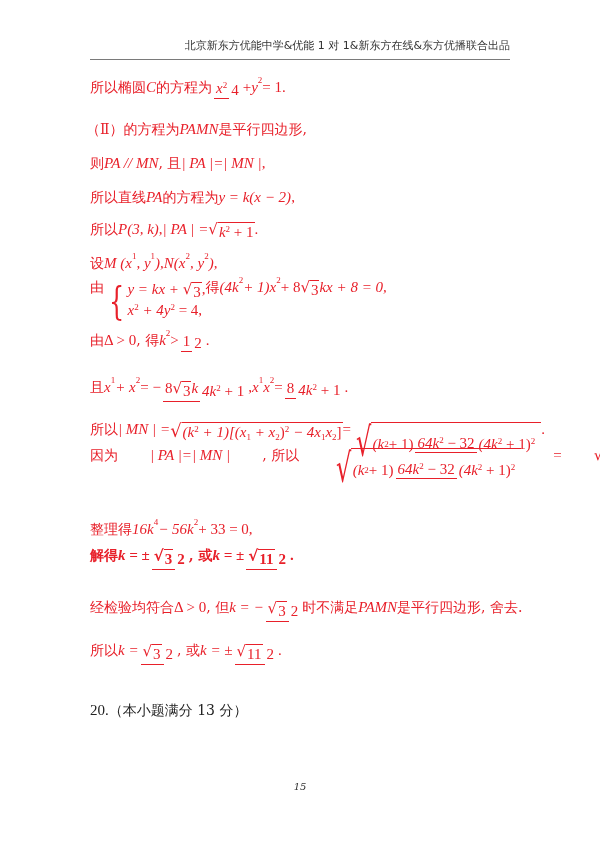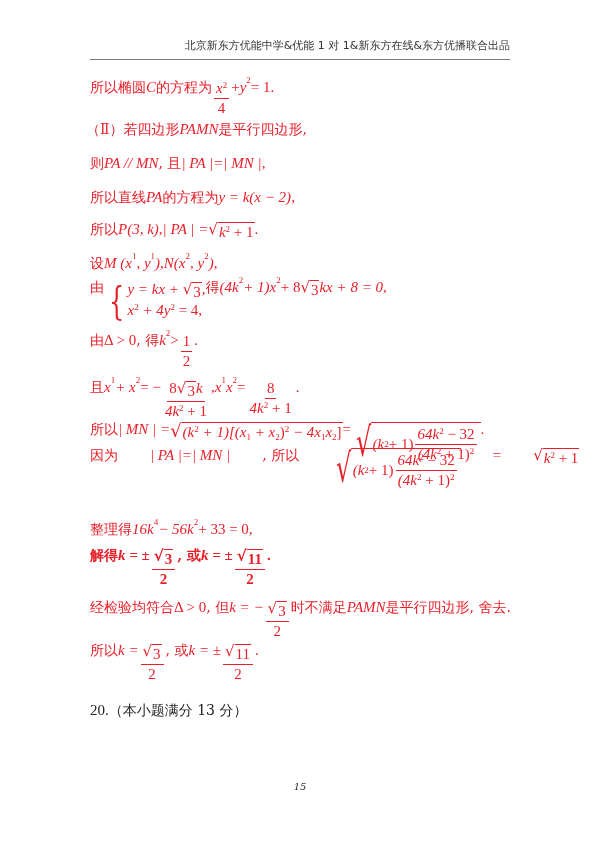--- a/index.html
+++ b/index.html
@@ -19,21 +19,21 @@
   .line {
     position: absolute; left: 90px; color: #e8202a; font-size: 15px;
     white-space: nowrap; display: flex; align-items: flex-start; line-height: 1;
   }
   .line.black { color: #222; }
   .cjk { font-family: "DejaVu Serif", "Liberation Serif", serif; font-size: 14px; }
   i, .it { font-style: italic; font-family: "Liberation Serif", serif; }
   .rm { font-family: "Liberation Serif", serif; }
   sup { font-size: 9px; vertical-align: 0.55em; line-height: 0; }
   sub { font-size: 9px; vertical-align: -0.3em; line-height: 0; }
-  .frac { display: inline-flex; flex-direction: column; align-items: center; vertical-align: middle; margin: 0 2px; }
+  .frac { display: inline-flex; flex-direction: row; align-items: center; vertical-align: middle; margin: 0 2px; }
   .frac .num { padding: 0 2px 1px; border-bottom: 1px solid currentColor; line-height: 1.1; }
   .frac .den { padding: 1px 2px 0; line-height: 1.1; }
   .sqrt { display: inline-flex; align-items: stretch; }
   .sqrt .rad { font-family: "DejaVu Sans", sans-serif; font-size: 15px; line-height: 1; }
   .sqrt .body { border-top: 1px solid currentColor; padding: 1px 1px 0 1px; line-height: 1.1; }
   .bigsqrt { display: inline-flex; align-items: stretch; }
   .bigsqrt .rad { font-family: "DejaVu Sans", sans-serif; font-size: 40px; line-height: 1; transform: scaleX(0.6); margin-right: -6px; display: flex; align-items: flex-end; }
   .bigsqrt .body { border-top: 1px solid currentColor; padding: 3px 2px 0 2px; display: inline-flex; align-items: center; }
   .brace-sys { display: inline-flex; align-items: center; }
   .brace { font-size: 40px; font-family: "DejaVu Serif", serif; line-height: 1; transform: scaleX(0.6); margin-right: -2px; }
@@ -57,21 +57,21 @@
       <span class="num"><i>x</i><sup>2</sup></span>
       <span class="den rm">4</span>
     </span>
   <span class="rm"> + </span>
     <i>y</i>
     <sup>2</sup>
     <span class="rm"> = 1.</span>
 </div>
 
 <div class="line" style="top:122px; left:86px;">
-  <span class="cjk">（Ⅱ）若四边形</span>
+  <span class="cjk">（Ⅱ）的方程为</span>
     <i>PAMN</i>
     <span class="cjk"> 是平行四边形,</span>
 </div>
 
 <div class="line" style="top:156px;">
   <span class="cjk">则</span>
     <i>PA // MN</i>
     <span class="cjk">, 且</span>
     <i>| PA |=| MN |</i>
     <span class="rm">,</span>

